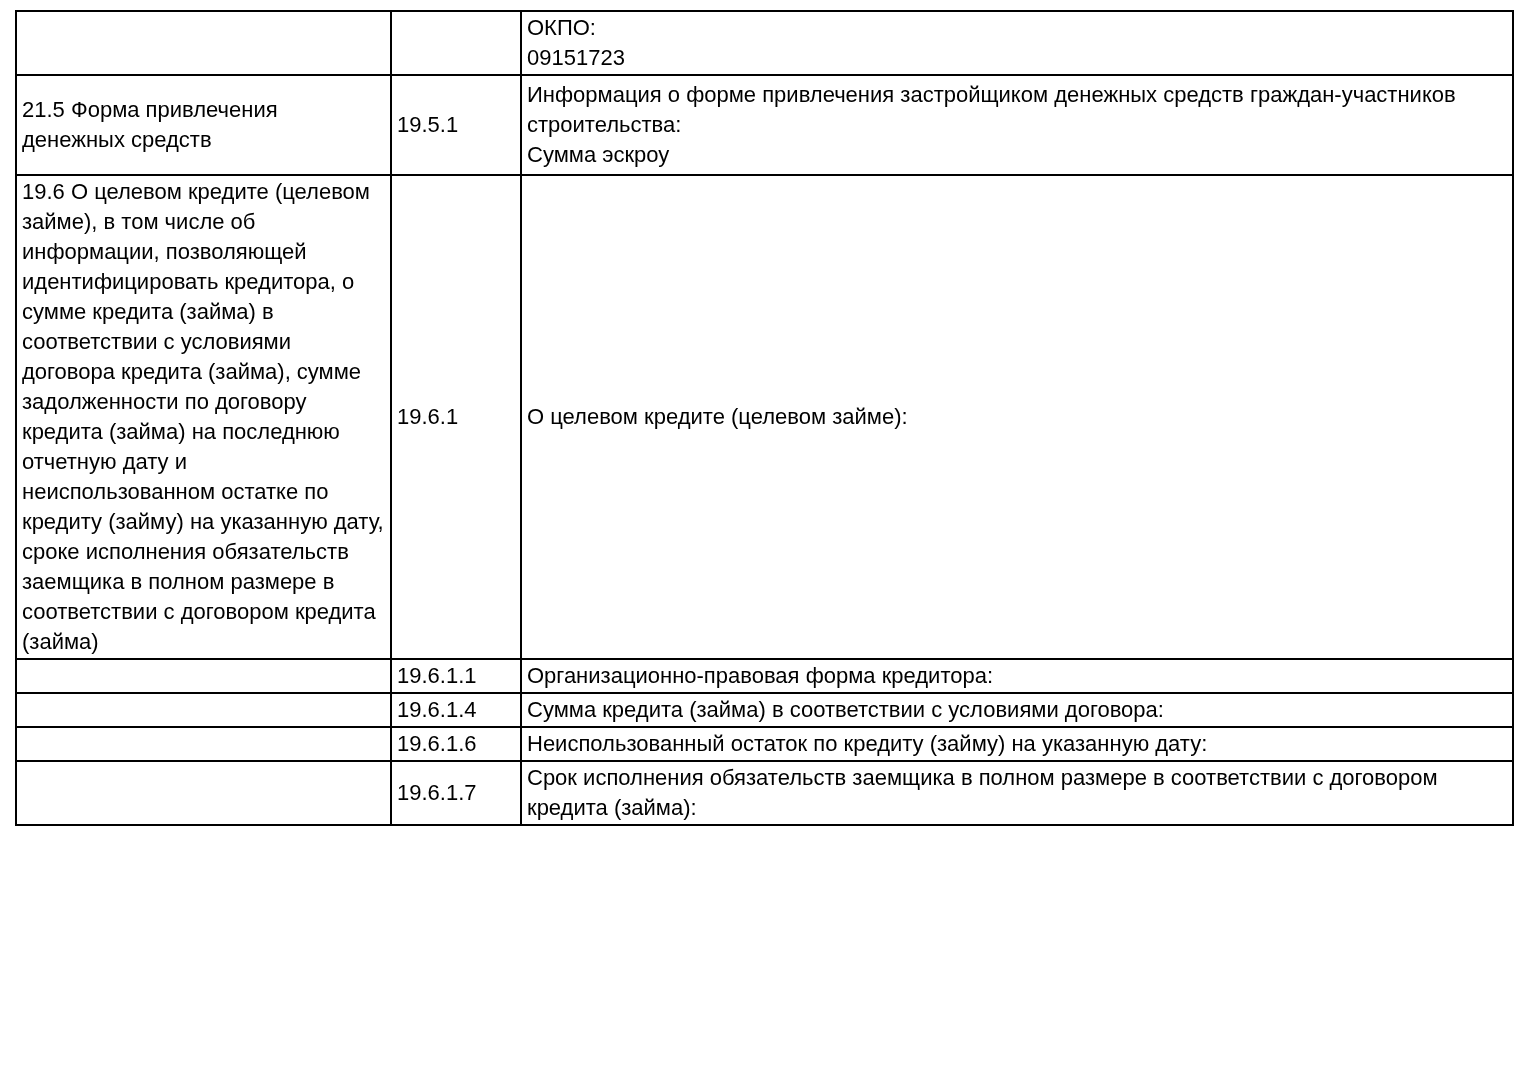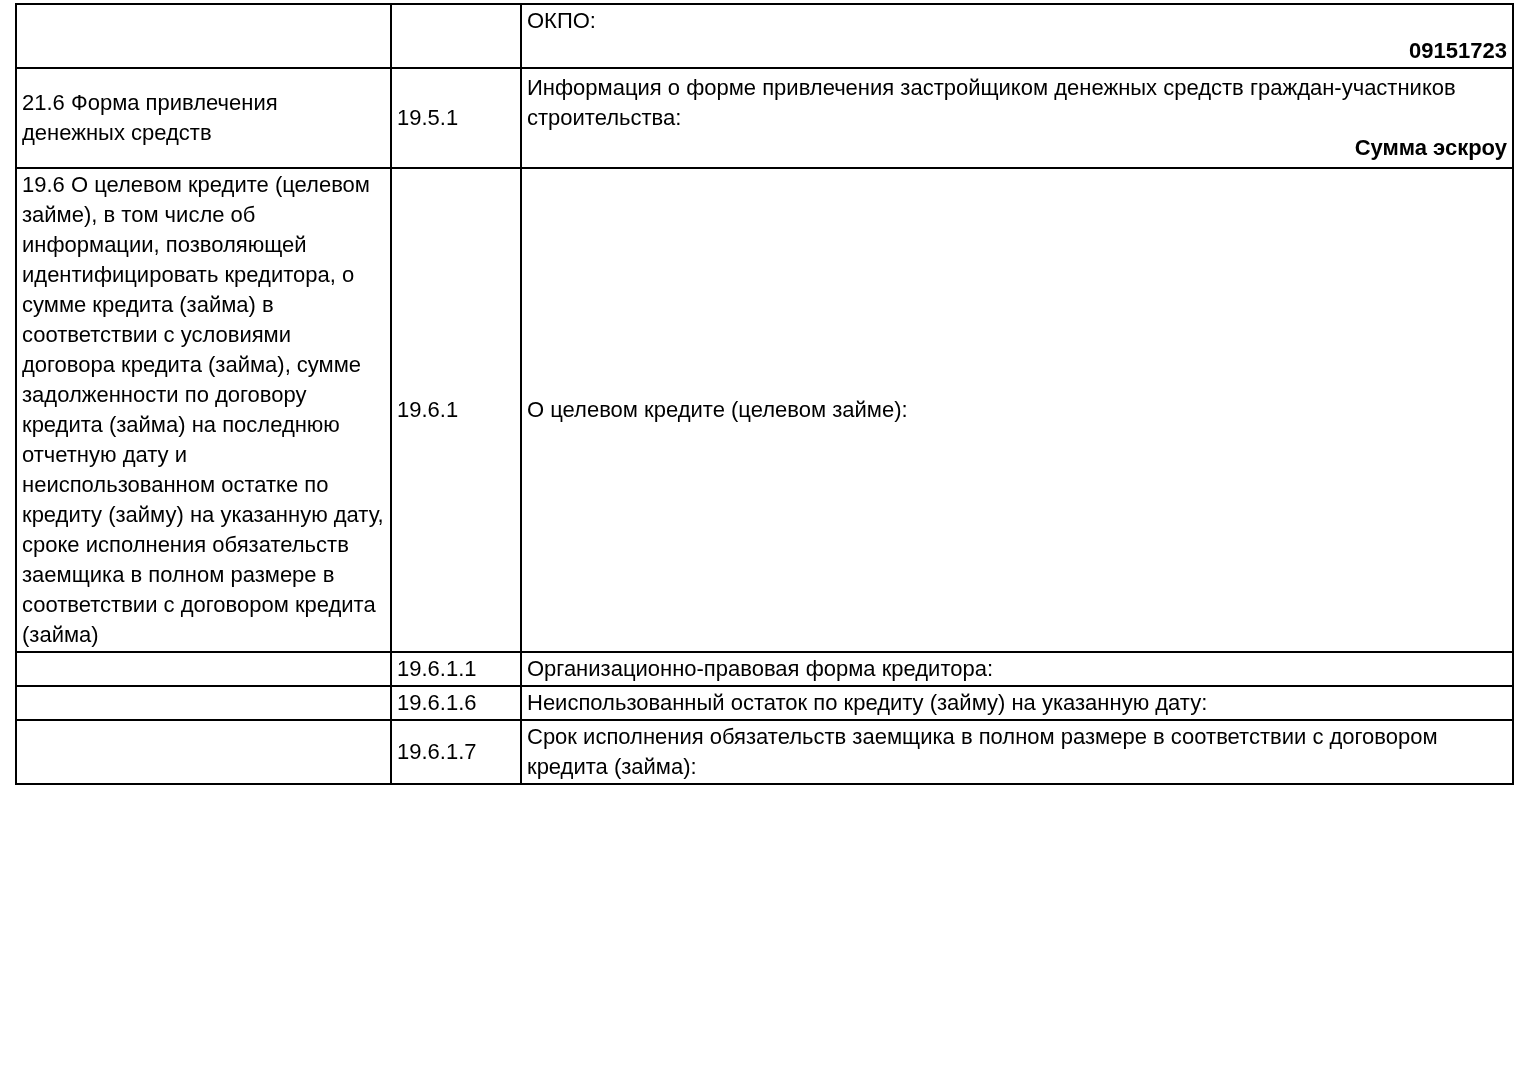--- a/index.html
+++ b/index.html
@@ -12,21 +12,21 @@
     height: 1080px;
     position: relative;
     font-family: "Liberation Sans", "DejaVu Sans", sans-serif;
     font-size: 22px;
     line-height: 30px;
     color: #000000;
   }
   table.decl {
     position: absolute;
     left: 15px;
-    top: 3px;
+    top: 10px;
     width: 1497px;
     border-collapse: collapse;
     table-layout: fixed;
   }
   td {
     border: 2px solid #000000;
     padding: 1px 5px;
     vertical-align: middle;
     overflow: hidden;
     word-wrap: break-word;
@@ -36,21 +36,21 @@
   col.c-content { width: 992px; }
 
   tr.r-okpo    { height: 62px; }
   tr.r-195     { height: 100px; }
   tr.r-196     { height: 350px; }
   tr.r-sub     { height: 33px; padding-left: 20px; }
   tr.r-sub-dbl { height: 63px; }
 
   .cell-text  { display: block; }
   .field-label { display: block; }
-  .field-value { display: block; font-weight: bold; text-align: right; }
+  .field-value { display: block; font-weight: normal; }
 </style>
 </head>
 <body>
 
 <table class="decl">
   <colgroup>
     <col class="c-section">
     <col class="c-code">
     <col class="c-content">
   </colgroup>
@@ -64,21 +64,21 @@
           <span class="cell-text"></span>
         </td>
     <td>
       <span class="field-label">ОКПО:</span>
       <span class="field-value">09151723</span>
     </td>
   </tr>
 
   <tr class="r-195">
     <td>
-          <span class="cell-text">21.6 Форма привлечения денежных средств</span>
+          <span class="cell-text">21.5 Форма привлечения денежных средств</span>
         </td>
     <td>
           <span class="cell-text">19.5.1</span>
         </td>
     <td>
       <span class="field-label">Информация о форме привлечения застройщиком денежных средств граждан-участников строительства:</span>
       <span class="field-value">Сумма эскроу</span>
     </td>
   </tr>
 
@@ -103,20 +103,32 @@
           <span class="cell-text">19.6.1.1</span>
         </td>
     <td>
       <span class="field-label">Организационно-правовая форма кредитора:</span>
       <span class="field-value"></span>
     </td>
   </tr>
 
 
 
+  <tr class="r-sub">
+    <td>
+          <span class="cell-text"></span>
+        </td>
+    <td>
+          <span class="cell-text">19.6.1.4</span>
+        </td>
+    <td>
+      <span class="field-label">Сумма кредита (займа) в соответствии с условиями договора:</span>
+      <span class="field-value"></span>
+    </td>
+  </tr>
 
 
   <tr class="r-sub">
     <td>
           <span class="cell-text"></span>
         </td>
     <td>
           <span class="cell-text">19.6.1.6</span>
         </td>
     <td>

